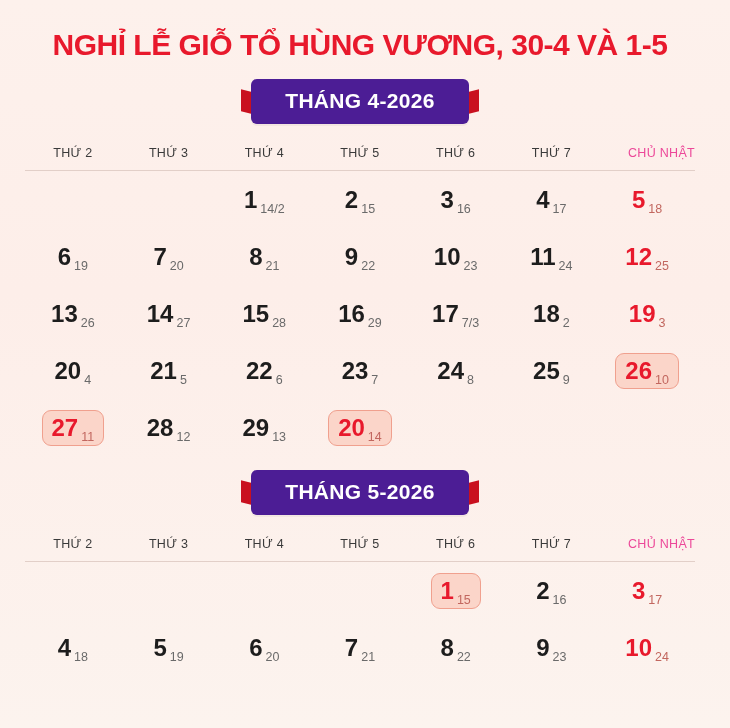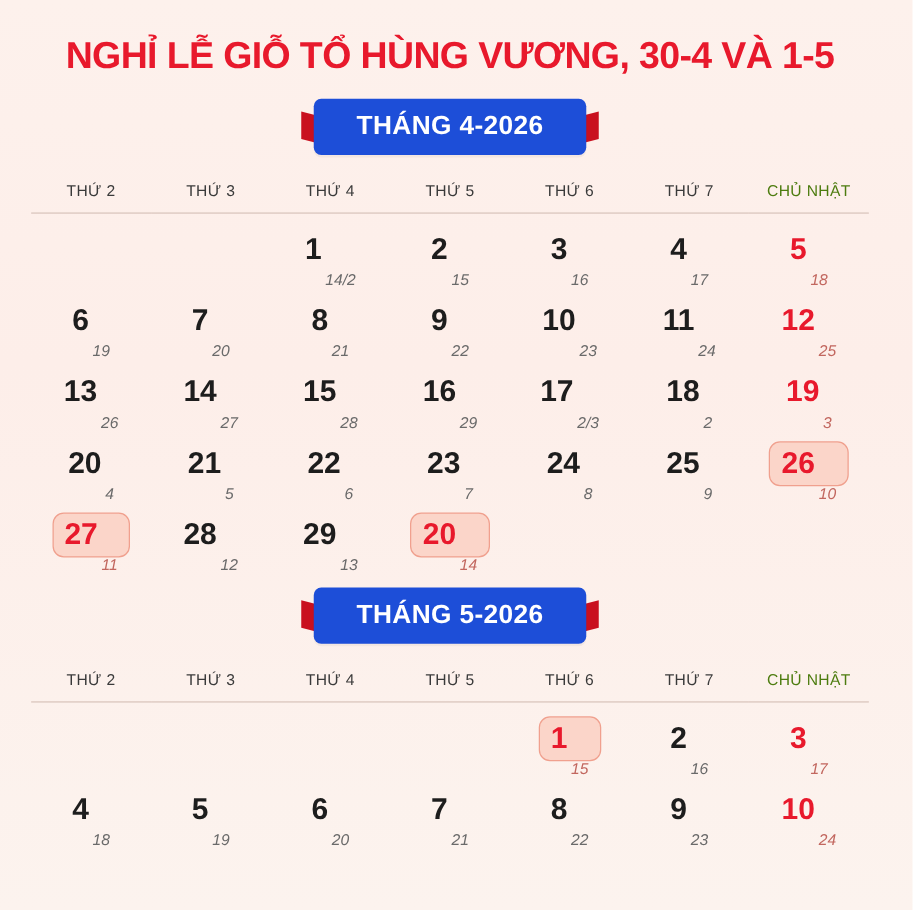--- a/index.html
+++ b/index.html
@@ -21,21 +21,21 @@
     padding-top:28px;
     line-height:1.1;
     white-space:nowrap;
   }
 
   .month-banner-wrap{
     display:flex;justify-content:center;
     margin-top:18px;
   }
   .month-banner{
-    background:#1d4ed8;
+    background:#4c1d95;
     color:#fff;
     font-weight:bold;
     font-size:21px;
     padding:10px 34px 11px 34px;
     border-radius:6px;
     letter-spacing:0.3px;
     box-shadow:0 2px 0 rgba(0,0,0,0.04);
     position:relative;
   }
   .month-banner:before,
@@ -57,21 +57,21 @@
     table-layout:fixed;
   }
   table.cal th{
     font-size:12.5px;
     font-weight:normal;
     color:#3a3a3a;
     padding:12px 0 10px 0;
     border-bottom:1px solid #e2cfc8;
     letter-spacing:0.3px;
   }
-  table.cal th.sun{color:#4d7c0f;}
+  table.cal th.sun{color:#ec4899;text-align:right;}
   table.cal td{
     height:57px;
     text-align:center;
     vertical-align:middle;
     padding:0;
   }
   .cell{
     display:inline-flex;
     align-items:baseline;
     justify-content:center;
@@ -82,22 +82,21 @@
   .solar{
     font-size:24px;
     font-weight:bold;
     color:#1d1d1d;
   }
   .lunar{
     font-size:12.5px;
     color:#6a6a6a;
     margin-left:3px;
     position:relative;
-    top:21px;
-    font-style:italic;
+    top:5px;
   }
   td.sun .solar{color:#e8192c;}
   td.sun .lunar{color:#c2675f;}
   td.holiday .cell{
     background:#fbd5c9;
     border:1px solid #f0a08e;
   }
   td.holiday .solar{color:#e8192c;}
   td.holiday .lunar{color:#c2675f;}
 </style>
@@ -191,21 +190,21 @@
           <td class=""><span class="cell">
               <span class="solar">15</span>
               <span class="lunar">28</span>
             </span></td>
           <td class=""><span class="cell">
               <span class="solar">16</span>
               <span class="lunar">29</span>
             </span></td>
           <td class=""><span class="cell">
               <span class="solar">17</span>
-              <span class="lunar">2/3</span>
+              <span class="lunar">7/3</span>
             </span></td>
           <td class=""><span class="cell">
               <span class="solar">18</span>
               <span class="lunar">2</span>
             </span></td>
           <td class="sun"><span class="cell">
               <span class="solar">19</span>
               <span class="lunar">3</span>
             </span></td>
         </tr>

